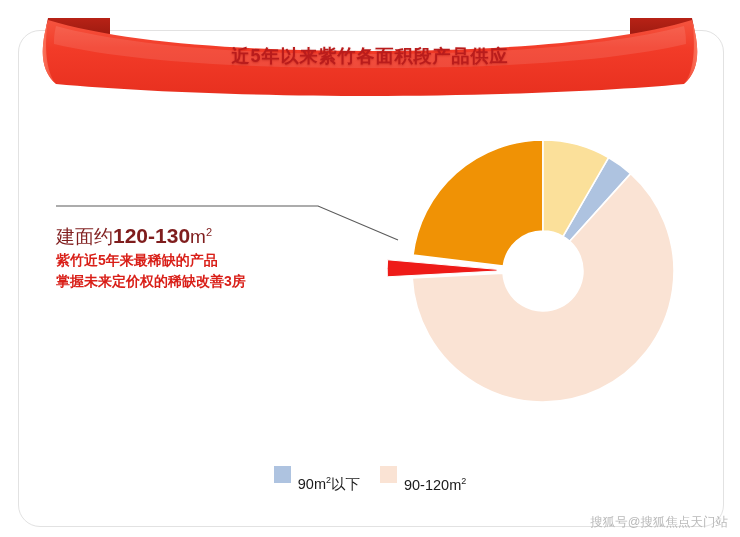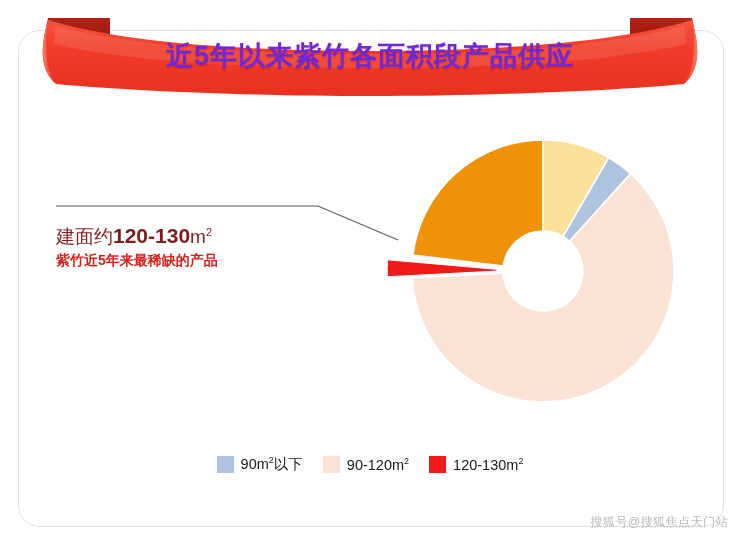--- a/index.html
+++ b/index.html
@@ -46,22 +46,22 @@
   }
   .ribbon-title {
     position: absolute;
     left: 0;
     top: 0;
     width: 740px;
     height: 80px;
     display: flex;
     align-items: center;
     justify-content: center;
-    color: #6d28d9;
-    font-size: 27px;
+    color: #b91c1c;
+    font-size: 18px;
     font-weight: bold;
     letter-spacing: 1px;
     text-shadow: 0 1px 2px rgba(150,0,0,.35);
     padding-bottom: 4px;
     box-sizing: border-box;
     pointer-events: none;
   }
 
   
   .chart-area {
@@ -120,20 +120,21 @@
   }
   .legend-swatch {
     width: 17px;
     height: 17px;
     flex: 0 0 auto;
   }
   .legend-label {
     font-size: 14.5px;
     color: #1a1a1a;
     white-space: nowrap;
+    margin-top: 20px;
   }
   .legend-label .sup {
     font-size: 9px;
     vertical-align: super;
   }
 
   
   .watermark {
     position: absolute;
     right: 12px;
@@ -206,32 +207,29 @@
       </g>
 
     <circle cx="543" cy="271" r="40" fill="#ffffff"></circle>
   </svg>
 
   <div class="annot">
     <div class="annot-head">
       <span>建面约</span><b>120-130</b><span>m</span><span class="sup">2</span>
     </div>
     <div class="annot-line">紫竹近5年来最稀缺的产品</div>
+    <div class="annot-line">掌握未来定价权的稀缺改善3房</div>
   </div>
 
   <div class="legend" id="legend-row">
       <div class="legend-item">
         <span class="legend-swatch" style="background: rgb(174, 195, 224);"></span>
         <span class="legend-label"><span>90</span><span>m</span><span class="sup">2</span><span>以下</span></span>
       </div>
       <div class="legend-item">
         <span class="legend-swatch" style="background: rgb(250, 227, 212);"></span>
         <span class="legend-label"><span>90-120</span><span>m</span><span class="sup">2</span><span></span></span>
       </div>
-      <div class="legend-item">
-        <span class="legend-swatch" style="background: rgb(238, 27, 24);"></span>
-        <span class="legend-label"><span>120-130</span><span>m</span><span class="sup">2</span><span></span></span>
-      </div>
     </div>
 
   <div class="watermark">搜狐号@搜狐焦点天门站</div>
 
 </div>
 
 </body></html>

